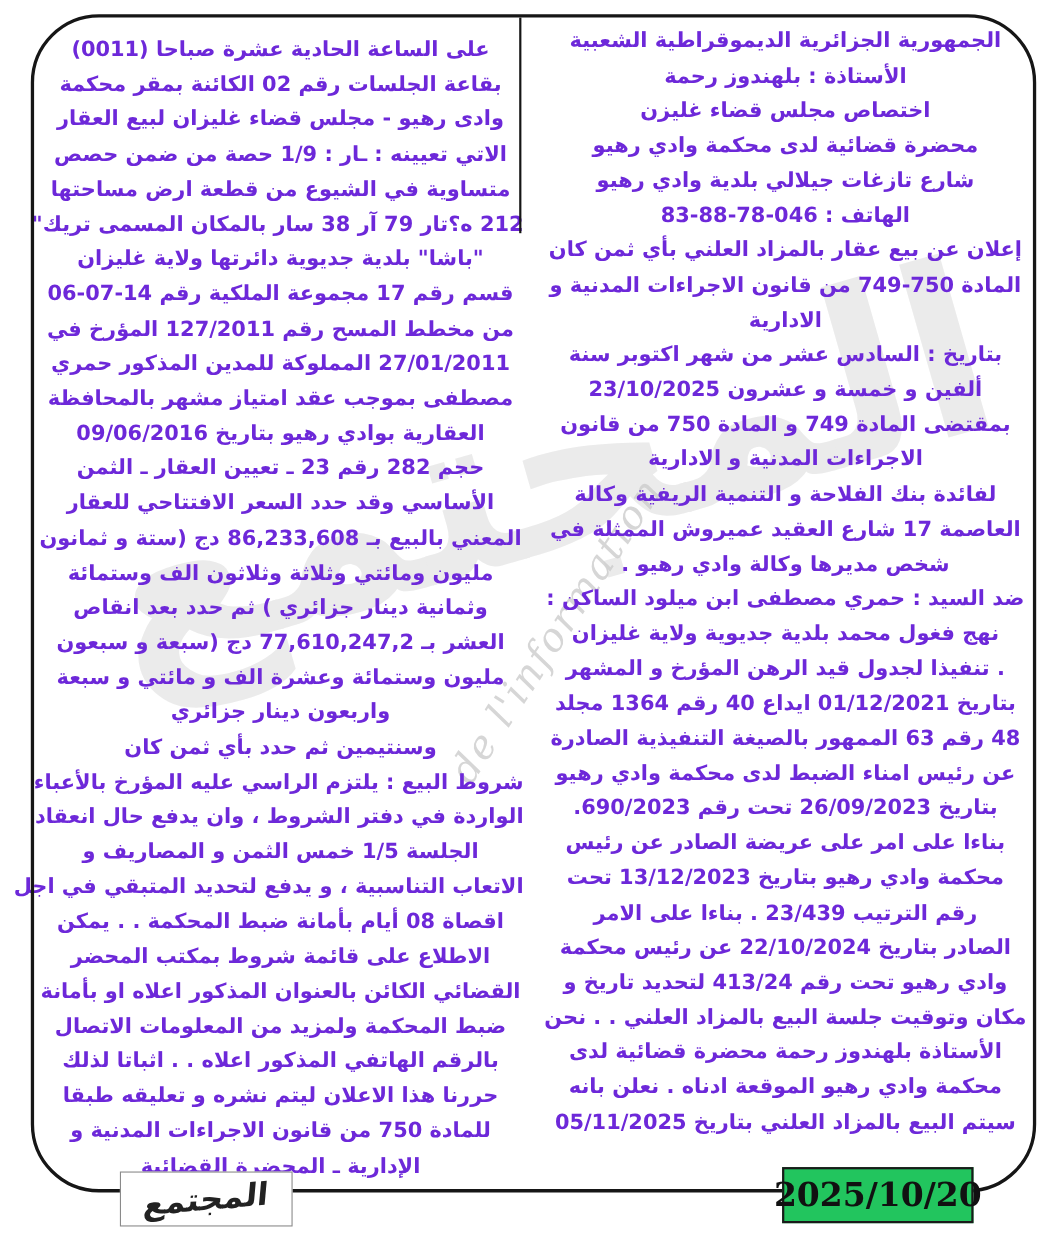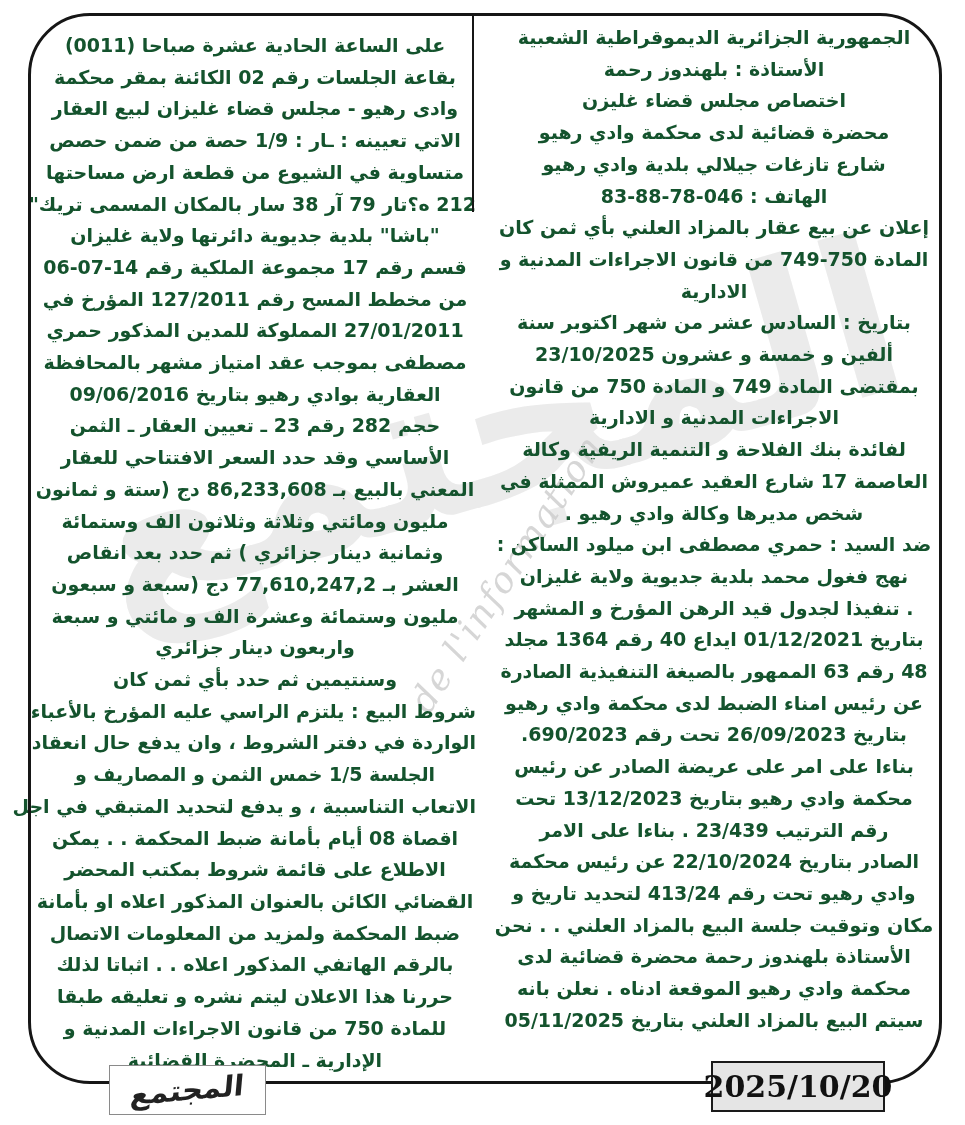--- a/index.html
+++ b/index.html
@@ -27,29 +27,29 @@
   }
   .wm-lat{
     position:absolute;left:300px;top:470px;width:520px;
     font-size:36px;font-style:italic;color:#cccccc;opacity:.8;
     transform:rotate(-57deg);z-index:0;letter-spacing:2px;
     font-family:"DejaVu Serif",serif;user-select:none;
   }
   
   .col{
     position:absolute;direction:rtl;text-align:center;font-weight:bold;
-    font-size:19px;line-height:31.7px;z-index:1;color:#14532d;
+    font-size:19px;line-height:31.7px;z-index:1;color:#6d28d9;
   }
   .col-right{left:490px;top:22px;width:448px;}
   .col-left{left:34px;top:30px;width:442px;}
   .ln{white-space:nowrap;overflow:visible;}
   
   .date-box{
     position:absolute;left:711px;top:1061px;width:170px;height:47px;
-    border:2px solid #1a1a1a;background:#e5e5e5;z-index:3;
+    border:2px solid #1a1a1a;background:#22c55e;z-index:3;
     display:flex;align-items:center;justify-content:center;
     font-family:"DejaVu Serif",serif;font-weight:bold;font-size:30px;color:#111;
   }
   
   .logo-box{
     position:absolute;left:109px;top:1065px;width:155px;height:48px;
     border:1px solid #8a8a8a;background:#ffffff;z-index:3;
     display:flex;align-items:center;justify-content:center;
   }
   .logo-text{

